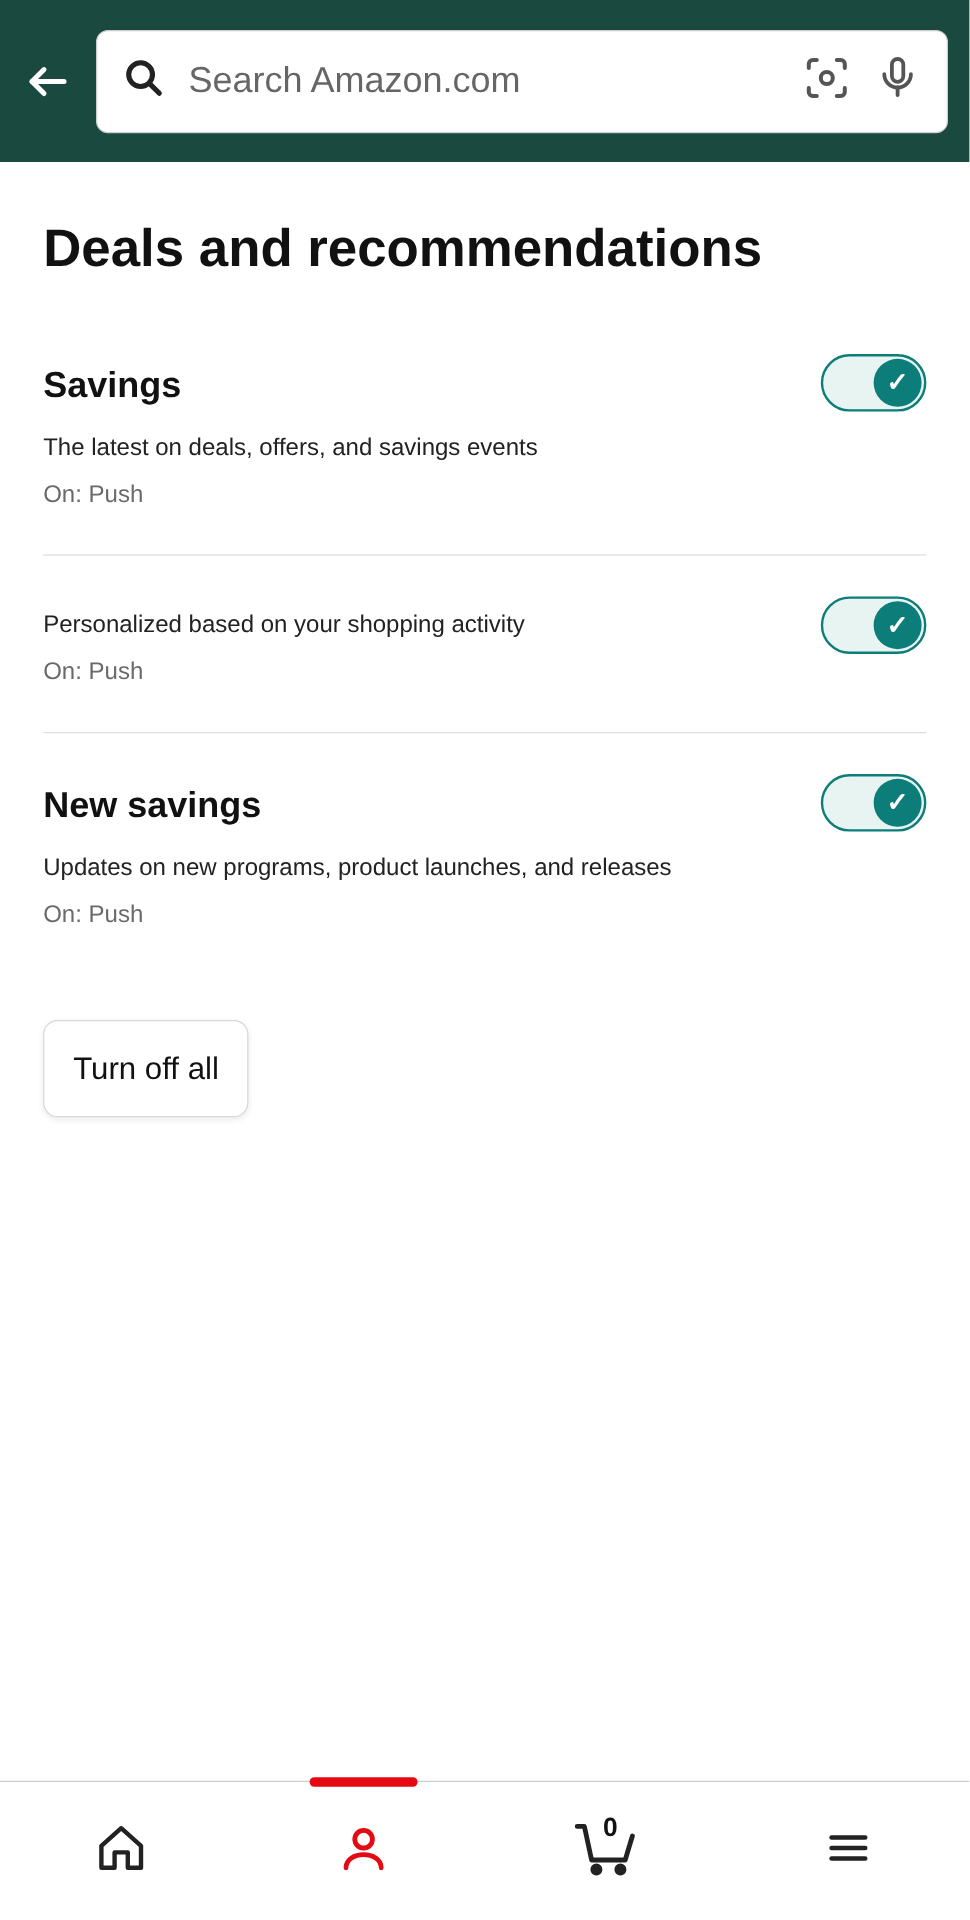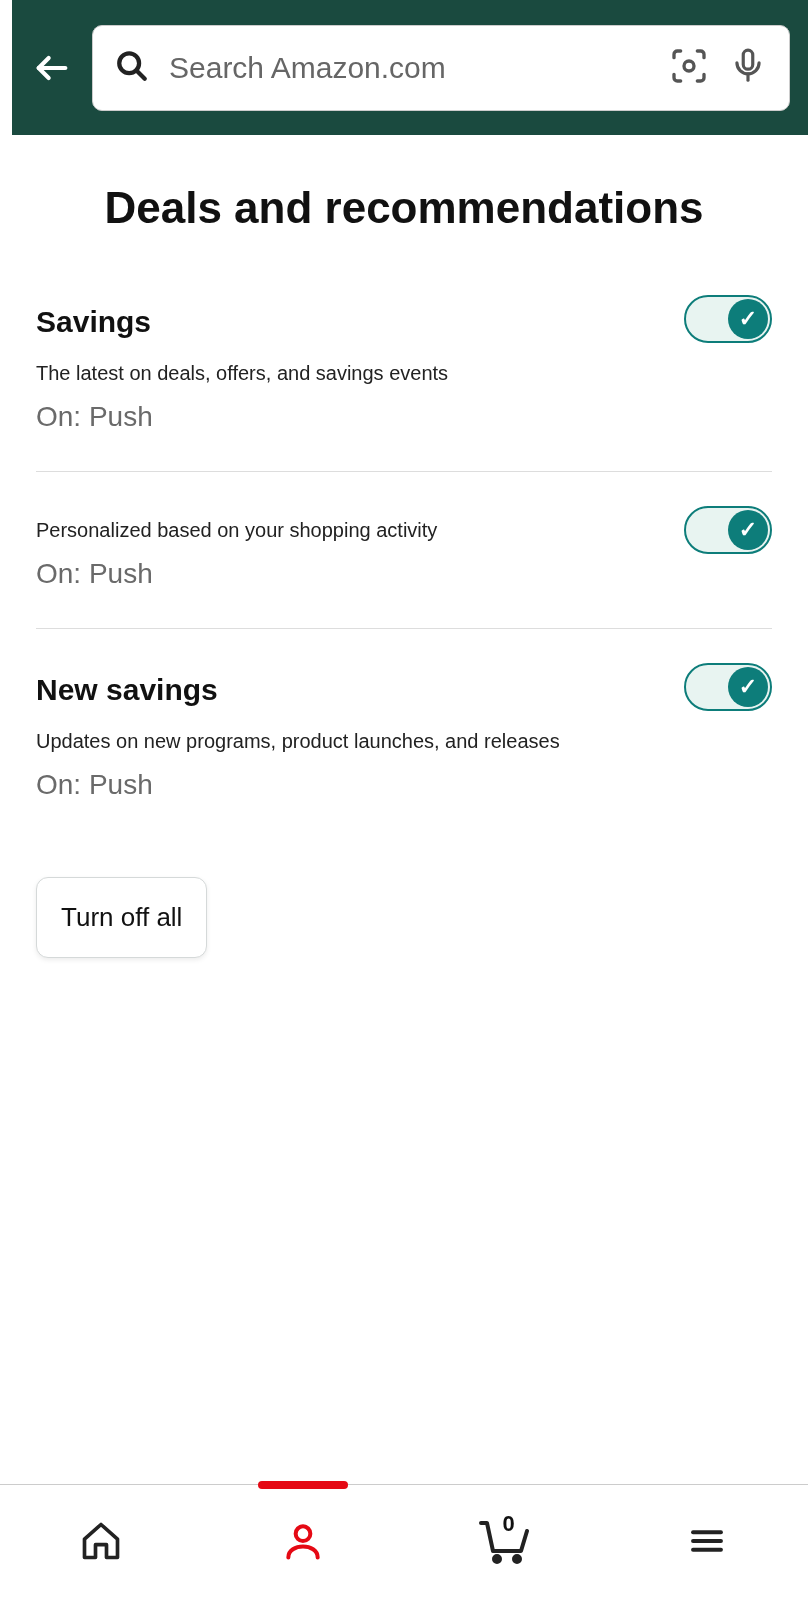--- a/index.html
+++ b/index.html
@@ -11,21 +11,20 @@
   position: relative;
   overflow: hidden;
 }
 .header {
   background: #1a4a3f;
   height: 135px;
   display: flex;
   align-items: center;
   padding: 0 18px;
   gap: 18px;
-  margin-left: 12px;
 }
 .back-btn {
   width: 44px;
   height: 44px;
   display: flex;
   align-items: center;
   justify-content: center;
   color: #fff;
 }
 .search-bar {
@@ -47,21 +46,20 @@
   color: #555;
 }
 .search-input::placeholder { color: #666; }
 .search-icon { color: #222; }
 .camera-icon, .mic-icon { color: #555; }
 .page-title {
   font-size: 44px;
   font-weight: 700;
   color: #111;
   padding: 48px 36px 28px 36px;
-  text-align: center;
 }
 .settings-list {
   padding: 0 36px;
 }
 .setting-item {
   padding: 44px 0 38px 0;
   border-bottom: 1px solid #ddd;
   display: flex;
 }
 .setting-item:last-of-type { border-bottom: none; }
@@ -72,21 +70,21 @@
   color: #111;
   margin-bottom: 20px;
 }
 .setting-desc {
   font-size: 20px;
   color: #222;
   line-height: 1.4;
   margin-bottom: 14px;
 }
 .setting-status {
-  font-size: 28px;
+  font-size: 20px;
   color: #6a6a6a;
 }
 .toggle {
   width: 88px;
   height: 48px;
   border-radius: 24px;
   border: 2px solid #0d7d7a;
   background: #e8f4f1;
   position: relative;
   flex-shrink: 0;

